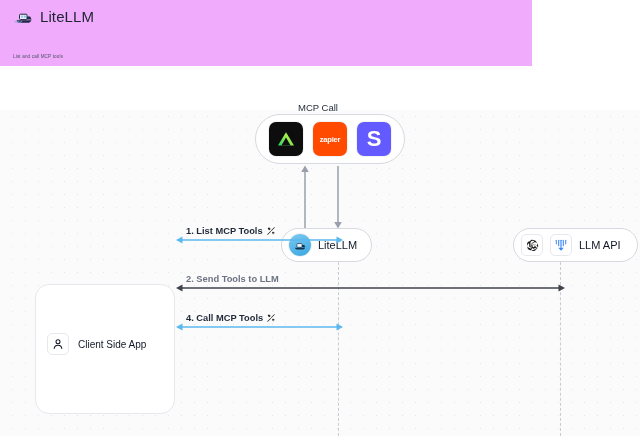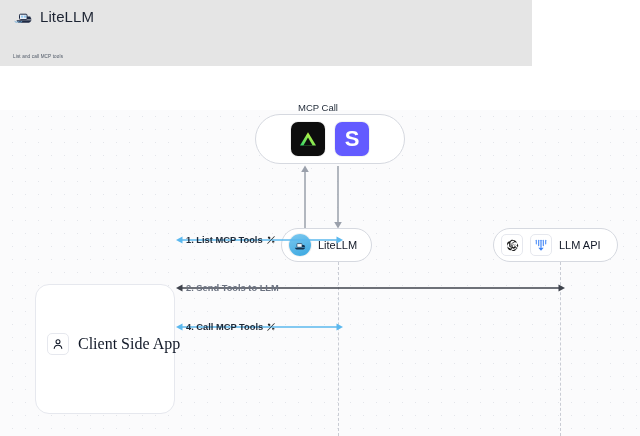--- a/index.html
+++ b/index.html
@@ -2,21 +2,21 @@
 <html><head>
 <meta charset="utf-8">
 <style>
   * { box-sizing: border-box; margin: 0; padding: 0; }
   html, body {
     width: 640px; height: 436px;
     background: #ffffff;
     font-family: "Liberation Sans", sans-serif;
     overflow: hidden;
   }
-  #root { position: relative; width: 532px; height: 436px; background: #e5e5e5; }
+  #root { position: relative; width: 532px; height: 436px; background: #f0abfc; }
 
   
   .brand { position: absolute; left: 14px; top: 8px; display: flex; align-items: center; gap: 6px; }
   .brand-logo { width: 20px; height: 16px; position: relative; display: block; }
   .brand-name { font-size: 15px; color: #1d2433; letter-spacing: .1px; font-weight: 400; }
   .page-title { position: absolute; left: 12px; top: 31px; font-size: 16.5px; font-weight: 700; color: #0b0f19; letter-spacing: -.1px; }
   .page-sub { position: absolute; left: 13px; top: 54px; font-size: 4.6px; color: #4b5563; letter-spacing: .15px; }
 
   
   .canvas {
@@ -50,21 +50,21 @@
   .stripe-s { color: #ffffff; font-size: 22px; font-weight: 700; line-height: 1; font-family: "Liberation Sans", sans-serif; }
 
   
   .node {
     position: absolute; background: #ffffff; border: 1.3px solid #d6d9e0;
     border-radius: 22px; height: 34px; display: flex; align-items: center;
     gap: 7px; padding: 0 14px 0 7px;
   }
   .node-label { font-size: 11px; color: #111827; }
   .node-litellm { left: 281px; top: 162px; }
-  .node-llmapi  { left: 493px; top: 162px; padding-right: 16px; }
+  .node-llmapi  { left: 513px; top: 162px; padding-right: 16px; }
 
   .avatar-circle {
     width: 22px; height: 22px; border-radius: 50%;
     background: linear-gradient(160deg,#7cc9f0 0%, #3aa7e0 100%);
     display: flex; align-items: center; justify-content: center;
     box-shadow: 0 0 0 1px rgba(0,0,0,.06);
   }
   .sq-icon {
     width: 22px; height: 22px; border-radius: 5px; background: #ffffff;
     border: 1px solid #e6e8ee; display: flex; align-items: center; justify-content: center;
@@ -76,27 +76,27 @@
   }
   .lane-litellm { left: 338px; }
   .lane-llmapi  { left: 560px; }
 
   
   .client-box {
     position: absolute; left: 35px; top: 218px; width: 140px; height: 130px;
     background: #ffffff; border: 1px solid #e6e8ee; border-radius: 14px;
   }
   .client-inner { position: absolute; left: 47px; top: 267px; display: flex; align-items: center; gap: 9px; }
-  .client-label { font-size: 16px; color: #111827; font-family: Liberation Serif, serif; }
+  .client-label { font-size: 10px; color: #111827; }
 
   
   .edge { position: absolute; }
   .edge-label {
     position: absolute; font-size: 9.3px; font-weight: 700; color: #1f2937;
-    background: transparent; white-space: nowrap; display: flex; align-items: center; gap: 3px; margin-top: 9px;
+    background: transparent; white-space: nowrap; display: flex; align-items: center; gap: 3px;
   }
   .edge-label.muted { font-weight: 700; color: #6b7280; }
   .tool-emoji { font-size: 9px; line-height: 1; }
   svg { display: block; overflow: visible; }
 </style>
 </head>
 <body>
 
 <div id="root">
 
@@ -126,20 +126,23 @@
           <defs>
             <linearGradient id="gtri" x1="0" y1="1" x2="1" y2="0">
               <stop offset="0%" stop-color="#2fd36a"></stop>
               <stop offset="100%" stop-color="#e8ff3a"></stop>
             </linearGradient>
           </defs>
           <path d="M10 2.2 18 15.4H2z" fill="url(#gtri)"></path>
           <path d="M10 7.4 14.6 15.4H5.4z" fill="#0d0d0d"></path>
         </svg>
       </div>
+      <div class="tool-tile tool-orange">
+        <span class="zapier-word">zapier</span>
+      </div>
       <div class="tool-tile tool-purple">
         <span class="stripe-s">S</span>
       </div>
     </div>
 
     <svg class="edge" style="left:296px; top:98px;" width="56" height="66">
       <line x1="9" y1="64" x2="9" y2="6" stroke="#9aa0ab" stroke-width="1.5"></line>
       <path d="M9 1.5 5.2 8h7.6z" fill="#9aa0ab"></path>
       <line x1="42" y1="2" x2="42" y2="60" stroke="#9aa0ab" stroke-width="1.5"></line>
       <path d="M42 64.5 38.2 58h7.6z" fill="#9aa0ab"></path>

